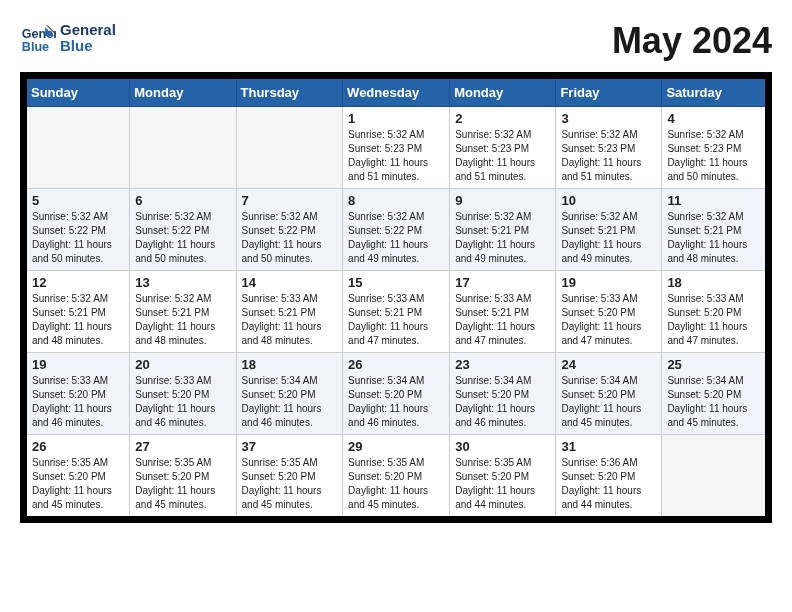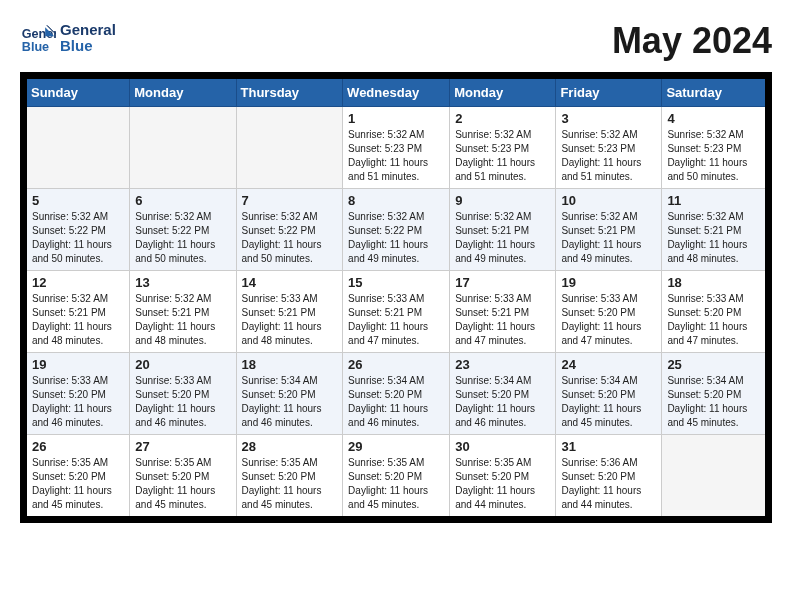--- a/index.html
+++ b/index.html
@@ -308,21 +308,21 @@
 and 45 minutes.</div>
         </td>
         <td>
           <span class="day-num">27</span>
           <div class="day-info" style="white-space: pre-line;">Sunrise: 5:35 AM
 Sunset: 5:20 PM
 Daylight: 11 hours
 and 45 minutes.</div>
         </td>
         <td>
-          <span class="day-num">28</span>
+          <span class="day-num">37</span>
           <div class="day-info" style="white-space: pre-line;">Sunrise: 5:35 AM
 Sunset: 5:20 PM
 Daylight: 11 hours
 and 45 minutes.</div>
         </td>
         <td>
           <span class="day-num">29</span>
           <div class="day-info" style="white-space: pre-line;">Sunrise: 5:35 AM
 Sunset: 5:20 PM
 Daylight: 11 hours

